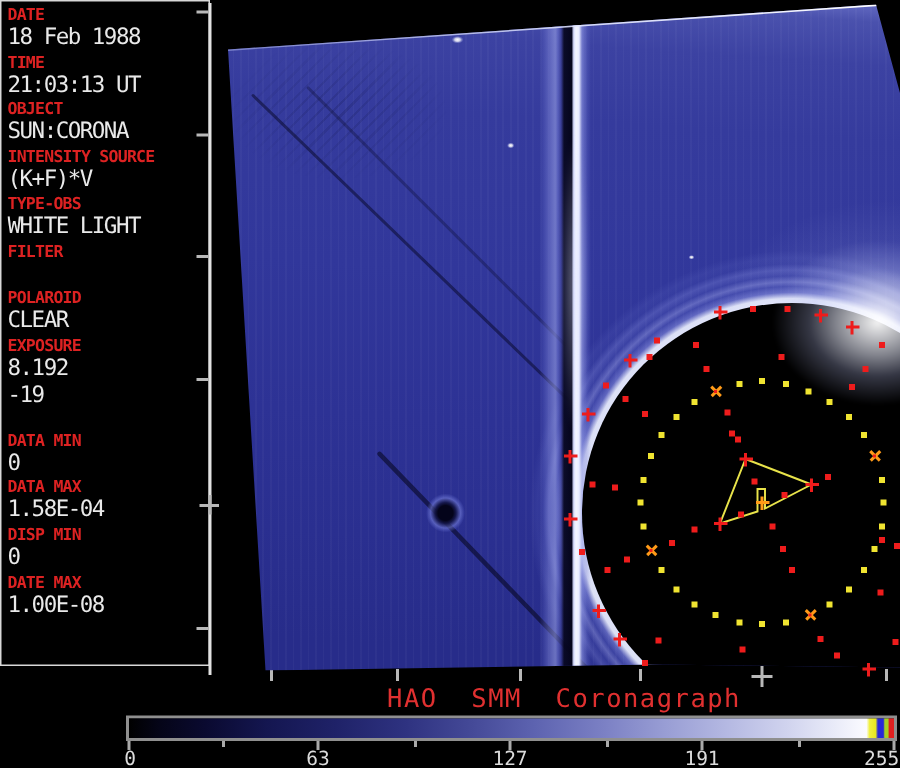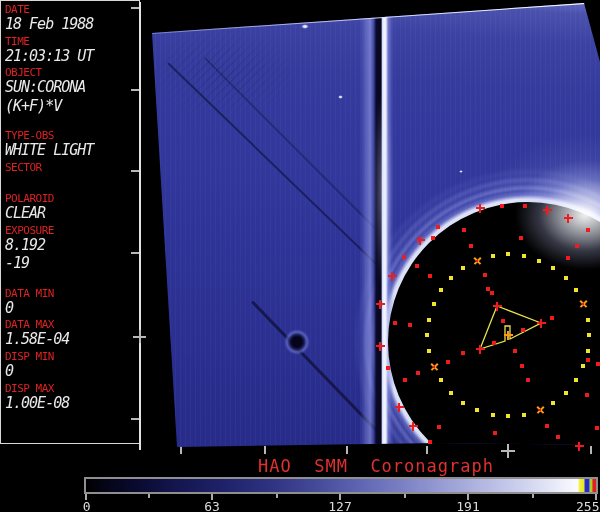--- a/index.html
+++ b/index.html
@@ -2,22 +2,22 @@
 <html style="--accent-red: #e03030; --label-red: #dd2222; --value-white: #e9e9e9; --marker-red: #ee1c1c; --marker-yellow: #f0e431; --marker-orange: #ff9a18;"><head>
 <meta charset="utf-8">
 <style>
   html,body{margin:0;padding:0;background:#000;}
   #screen{position:relative;width:600px;height:512px;background:#000;overflow:hidden;
           font-family:"DejaVu Sans Mono",monospace;}
   
   #sidebar{position:absolute;left:0;top:0;width:140px;height:444px;box-sizing:border-box;
            border:1px solid #d8d8d8;background:#000;padding:2px 0 0 4px;}
   .field{height:31.55px;overflow:hidden;}
-  .field .lab{display:block;font-size:11px;line-height:13px;letter-spacing:-0.5px;color:var(--label-red);}
-  .field .val{display:block;font-size:15px;line-height:16px;letter-spacing:-1px;color:var(--value-white);font-style:italic;}
+  .field .lab{display:block;font-size:11px;line-height:13px;letter-spacing:-0.5px;color:var(--label-red);font-weight:bold;}
+  .field .val{display:block;font-size:15px;line-height:16px;letter-spacing:-1px;color:var(--value-white);}
   
   .vaxis{position:absolute;left:139px;top:2px;width:2px;height:448px;background:#e2e2e2;}
   .tick-h{position:absolute;width:8px;height:2px;background:#b8b8b8;}
   .tick-v{position:absolute;width:2px;height:8px;background:#b8b8b8;}
   .cross-h{position:absolute;height:2px;background:#b8b8b8;}
   .cross-v{position:absolute;width:2px;background:#b8b8b8;}
   
   #quad{position:absolute;left:0;top:0;width:600px;height:452px;
     clip-path:polygon(152px 33px,584px 3px,600px 62px,600px 445px,437px 443px,177px 447px);
     background:
@@ -102,28 +102,29 @@
       </div>
       <div class="field">
         <div class="lab">TIME</div>
         <div class="val">21:03:13 UT</div>
       </div>
       <div class="field">
         <div class="lab">OBJECT</div>
         <div class="val">SUN:CORONA</div>
       </div>
       <div class="field">
+        <div class="lab">INTENSITY SOURCE</div>
         <div class="val">(K+F)*V</div>
       </div>
       <div class="field">
         <div class="lab">TYPE-OBS</div>
         <div class="val">WHITE LIGHT</div>
       </div>
       <div class="field">
-        <div class="lab">SECTOR</div>
+        <div class="lab">FILTER</div>
       </div>
       <div class="field">
         <div class="lab">POLAROID</div>
         <div class="val">CLEAR</div>
       </div>
       <div class="field">
         <div class="lab">EXPOSURE</div>
         <div class="val">8.192</div>
       </div>
       <div class="field">
@@ -135,21 +136,21 @@
       </div>
       <div class="field">
         <div class="lab">DATA MAX</div>
         <div class="val">1.58E-04</div>
       </div>
       <div class="field">
         <div class="lab">DISP MIN</div>
         <div class="val">0</div>
       </div>
       <div class="field">
-        <div class="lab">DISP MAX</div>
+        <div class="lab">DATE MAX</div>
         <div class="val">1.00E-08</div>
       </div>
     </div>
 
   <div class="vaxis"></div>
   <div id="axis-ticks">
       <div class="tick-h" style="left: 131px; top: 7px;"></div>
       <div class="tick-h" style="left: 131px; top: 89px;"></div>
       <div class="tick-h" style="left: 131px; top: 170px;"></div>
       <div class="tick-h" style="left: 131px; top: 252px;"></div>

